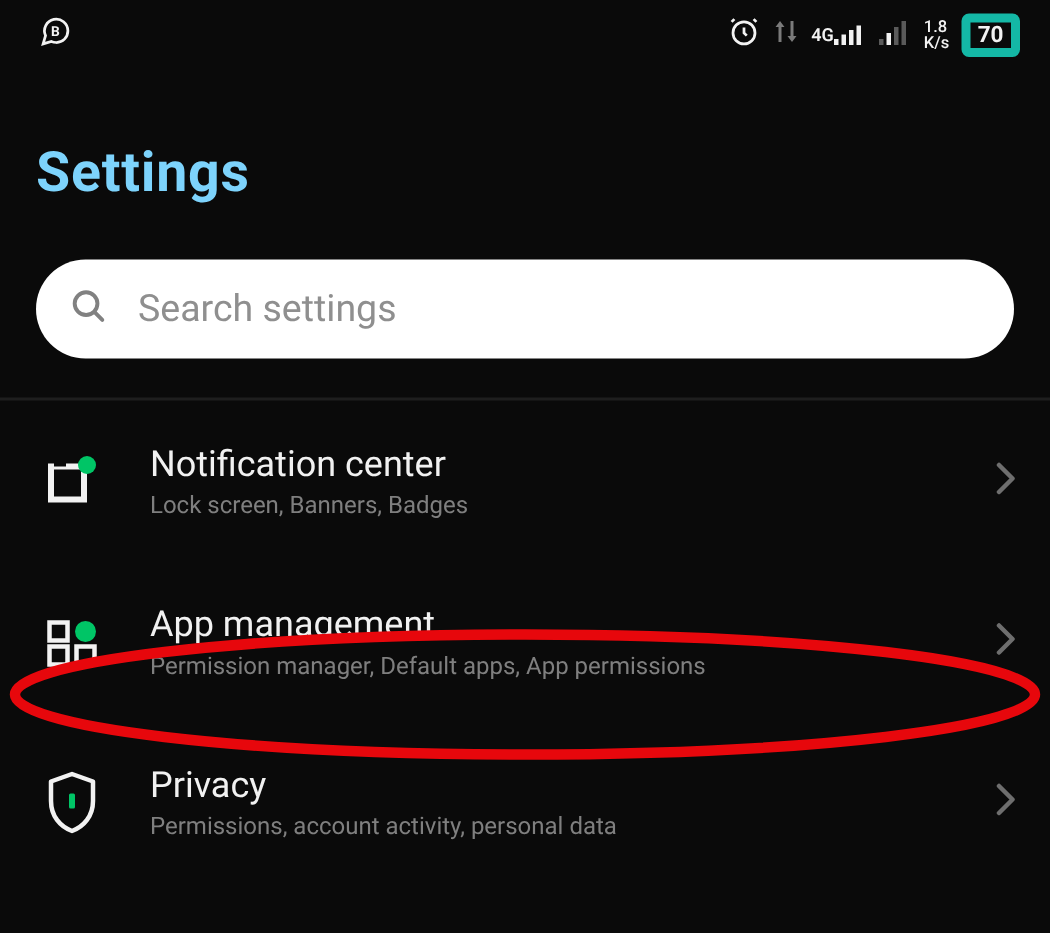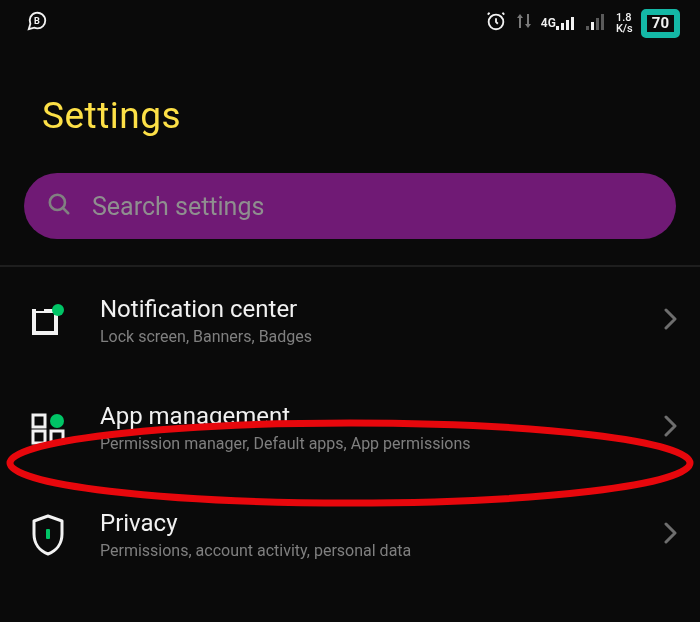--- a/index.html
+++ b/index.html
@@ -39,31 +39,31 @@
     padding: 1px 5px 1px 5px;
     font-size: 15px;
     font-weight: 700;
     line-height: 1;
     position: relative;
   }
 
   
   .page-title {
     font-size: 37px;
-    font-weight: 400;
-    color: #fde047;
-    padding: 48px 0 0 42px;
+    font-weight: 700;
+    color: #7dd3fc;
+    padding: 48px 0 0 24px;
     letter-spacing: 0.5px;
   }
 
   
   .search-wrap { padding: 36px 24px 0 24px; }
   .search-bar {
     height: 66px;
-    background: #701a75;
+    background: #ffffff;
     border-radius: 33px;
     display: flex;
     align-items: center;
     padding: 0 22px;
     gap: 20px;
   }
   .search-placeholder {
     color: #8f8f8f;
     font-size: 25px;
     font-weight: 400;

